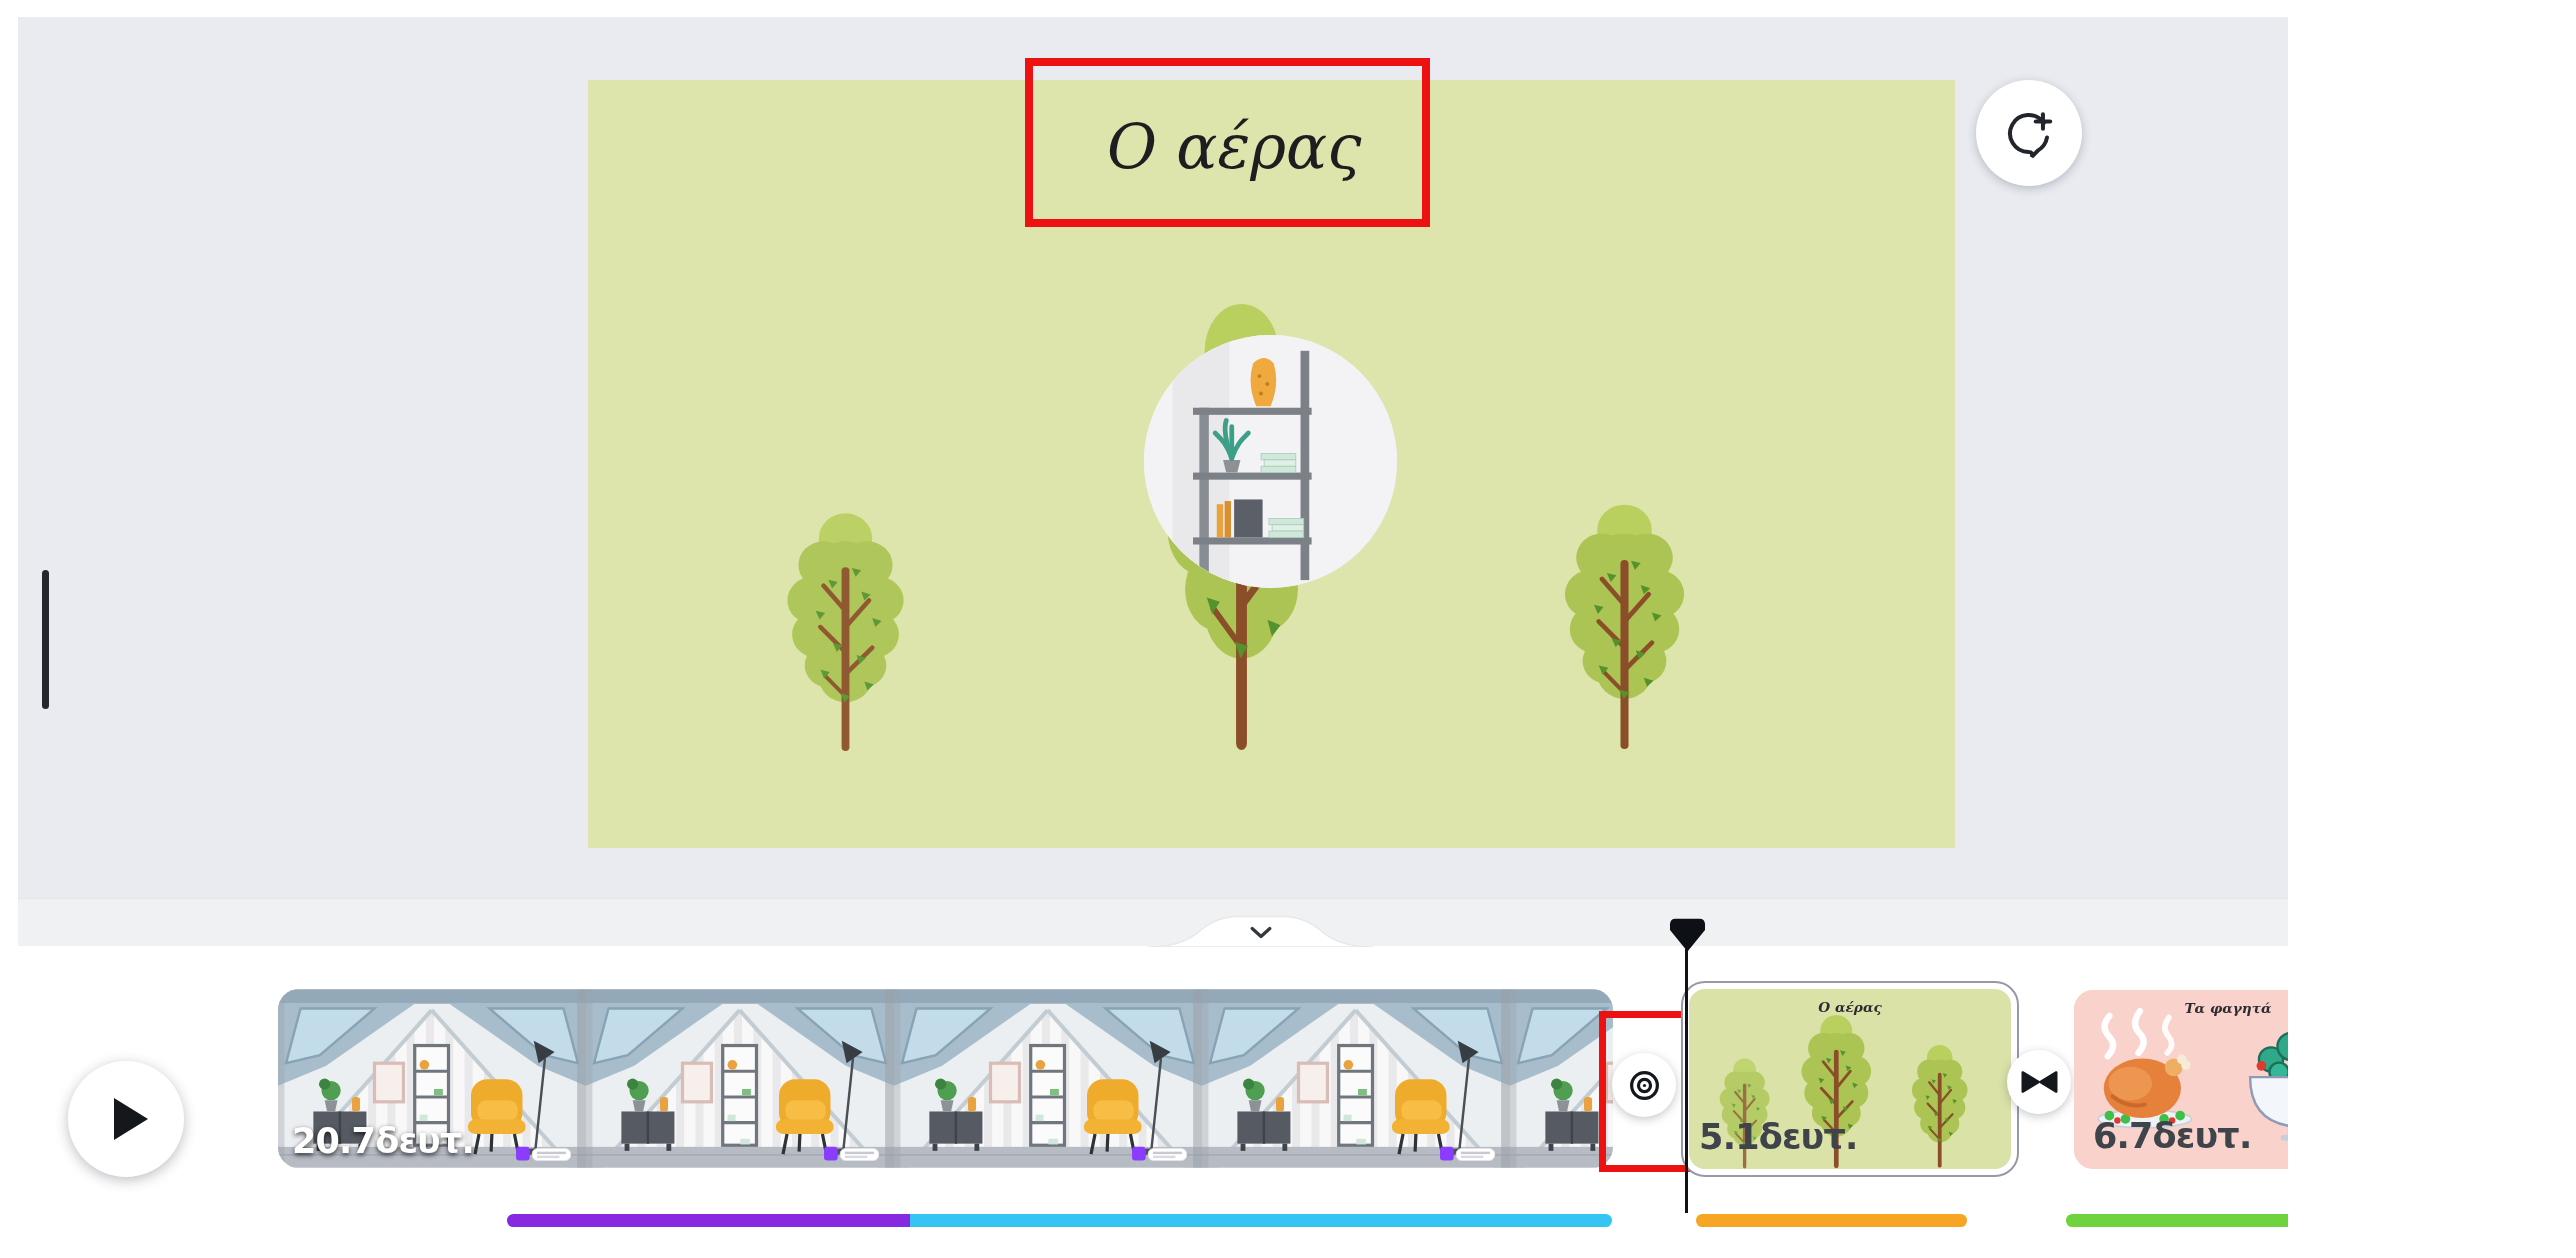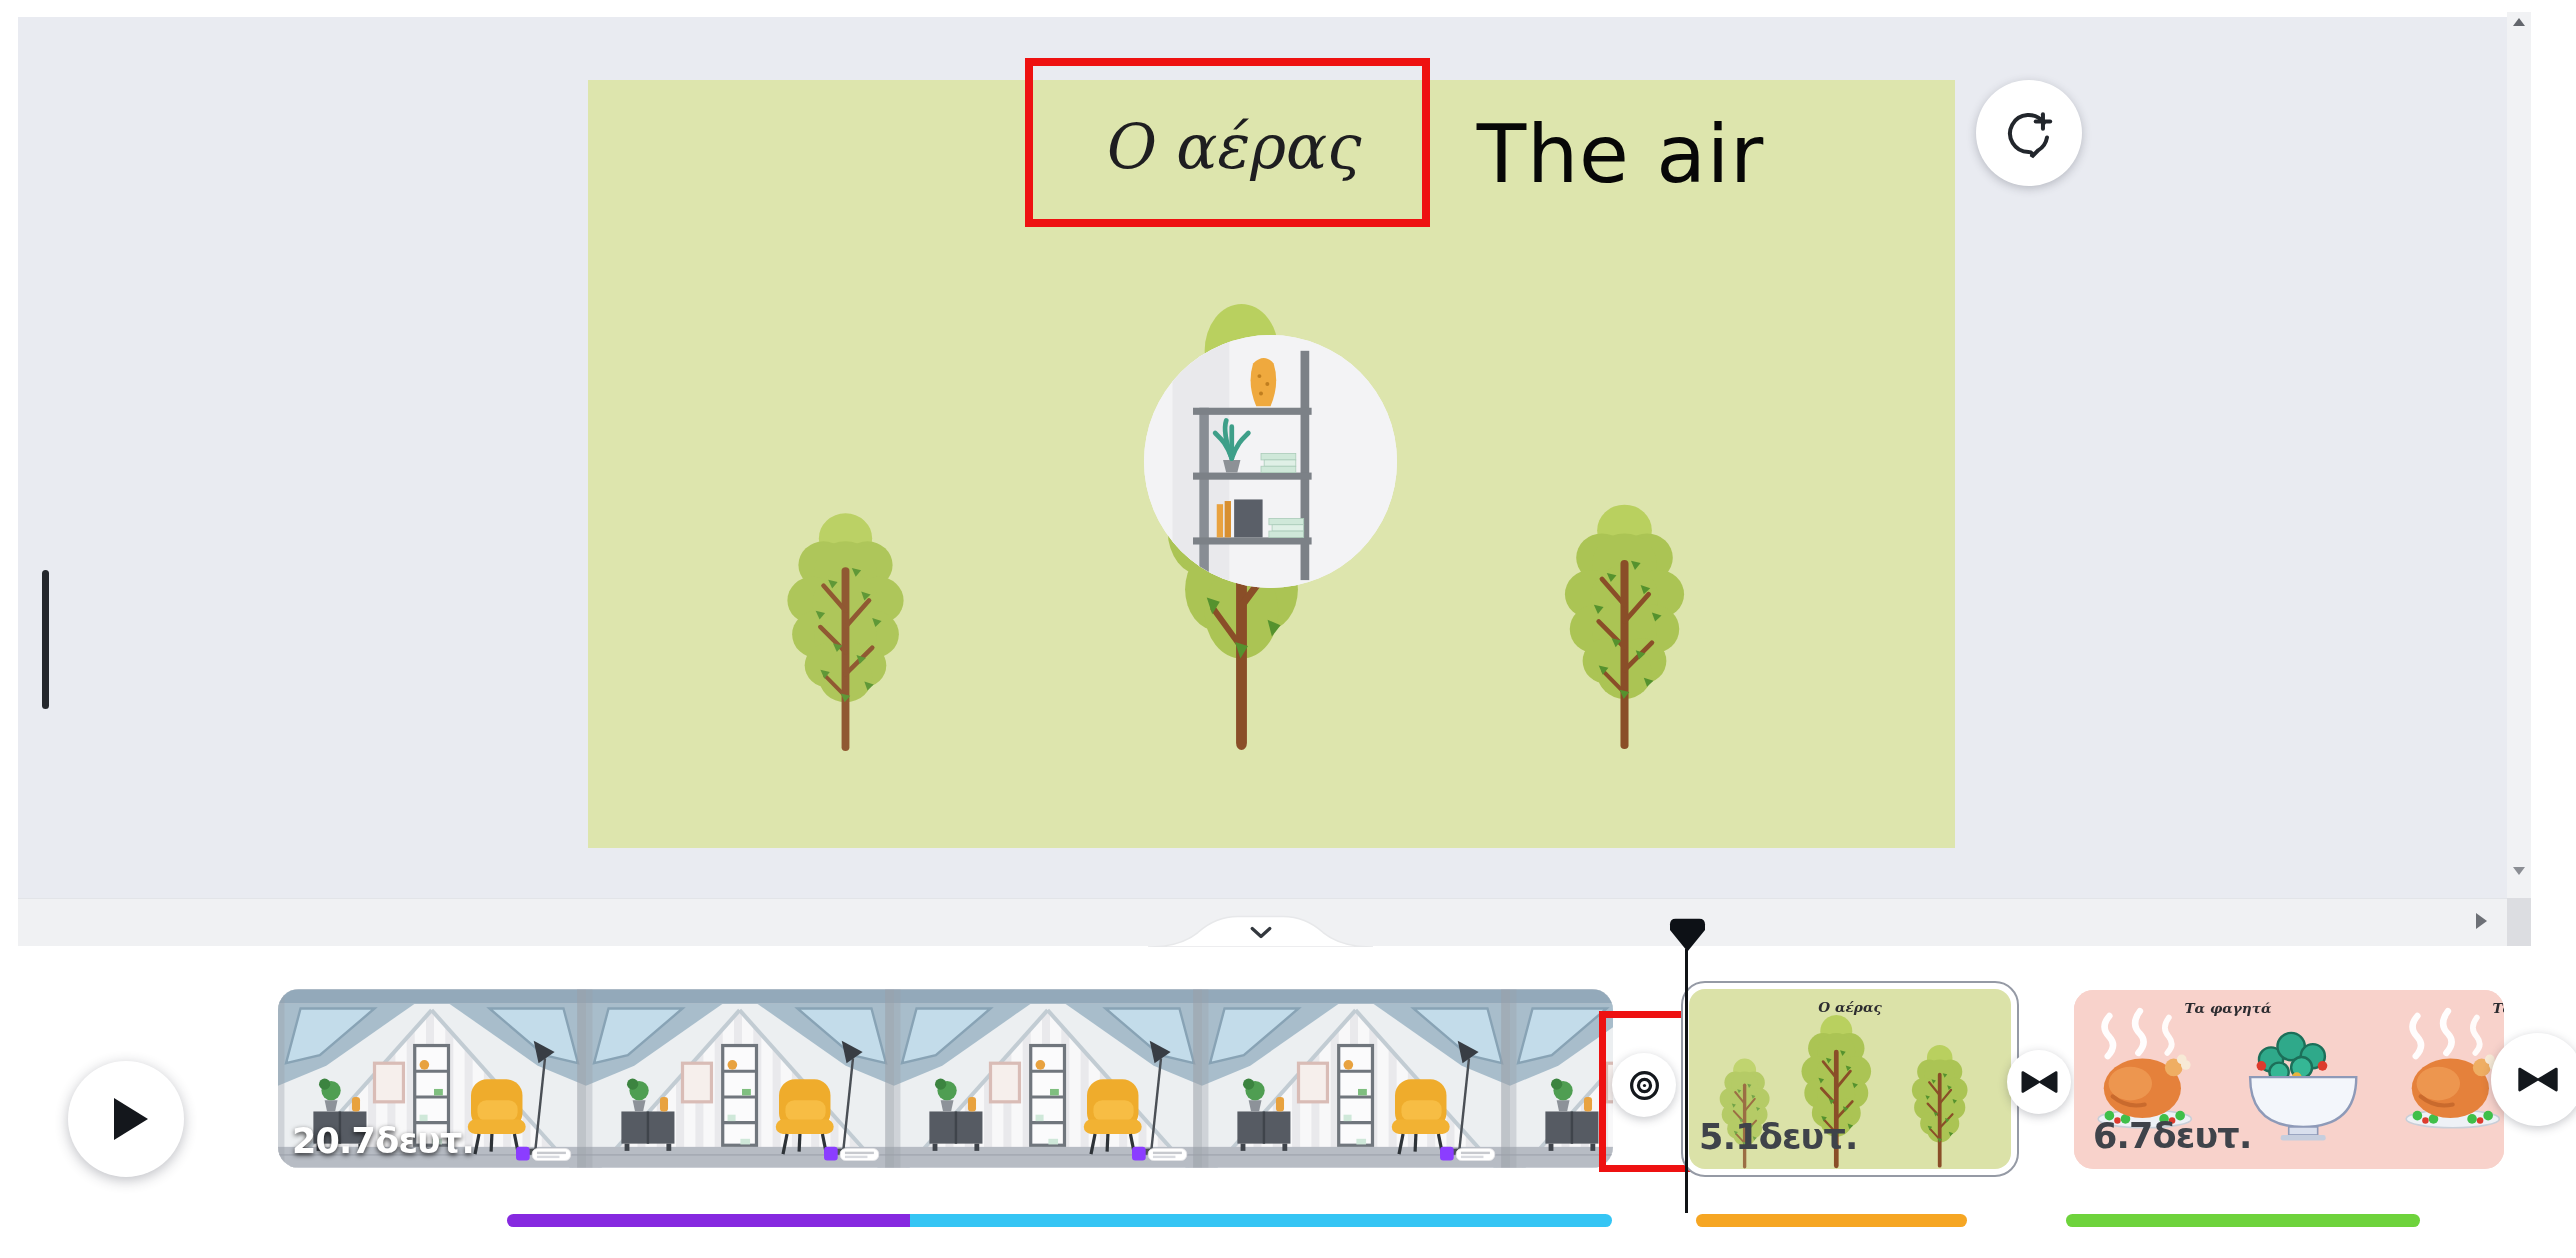--- a/index.html
+++ b/index.html
@@ -1,16 +1,16 @@
 <!DOCTYPE html>
 <html style="font-size:13px"><head>
 <meta charset="utf-8">
 <style>
   html,body{margin:0;padding:0;background:#fff;}
-  #app{position:relative;width:2576px;height:1259px;overflow:hidden;background:#fff;
+  #app{position:relative;width:2288px;height:1259px;overflow:hidden;background:#fff;
        font-family:"DejaVu Sans","Liberation Sans",sans-serif;}
   .abs{position:absolute;}
 
   
   #canvas-area{left:17.7px;top:17px;width:2489px;height:881px;background:#e9ebf1;}
   #v-scrollbar{left:2507px;top:12px;width:24px;height:886px;background:#f1f2f4;}
   .scroll-arrow-up{left:6.4px;top:6.4px;width:0;height:0;border-left:6.4px solid transparent;
       border-right:6.4px solid transparent;border-bottom:8.9px solid #63666c;}
   .scroll-arrow-down{left:6.4px;top:855px;width:0;height:0;border-left:6.4px solid transparent;
       border-right:6.4px solid transparent;border-top:8.9px solid #8b8e94;}
@@ -270,21 +270,20 @@
       <div class="abs" id="circle-inset">
         <svg width="253" height="253" viewBox="0 0 320 320">
           <use href="#shelfscene"></use>
         </svg>
       </div>
 
       <div class="abs" id="slide-title">Ο αέρας</div>
 
       <div class="abs" id="annotation-title-box" style="border-color: rgb(238, 17, 17);"></div>
 
-      <div class="abs" id="translation-overlay">The air</div>
     </div>
 
     <div class="abs round-btn" id="comment-btn">
       <svg width="53" height="53" viewBox="0 0 66 66">
         <path d="M52,20 A 23 23 0 1 0 33,56 L 33,56 q6,0 4,6 l8,-8 A 23 23 0 0 0 56,38" fill="none" stroke="#22262c" stroke-width="5" stroke-linecap="round"></path>
         <line x1="51" y1="9" x2="51" y2="27" stroke="#22262c" stroke-width="5" stroke-linecap="round"></line>
         <line x1="42" y1="18" x2="60" y2="18" stroke="#22262c" stroke-width="5" stroke-linecap="round"></line>
       </svg>
     </div>
 

